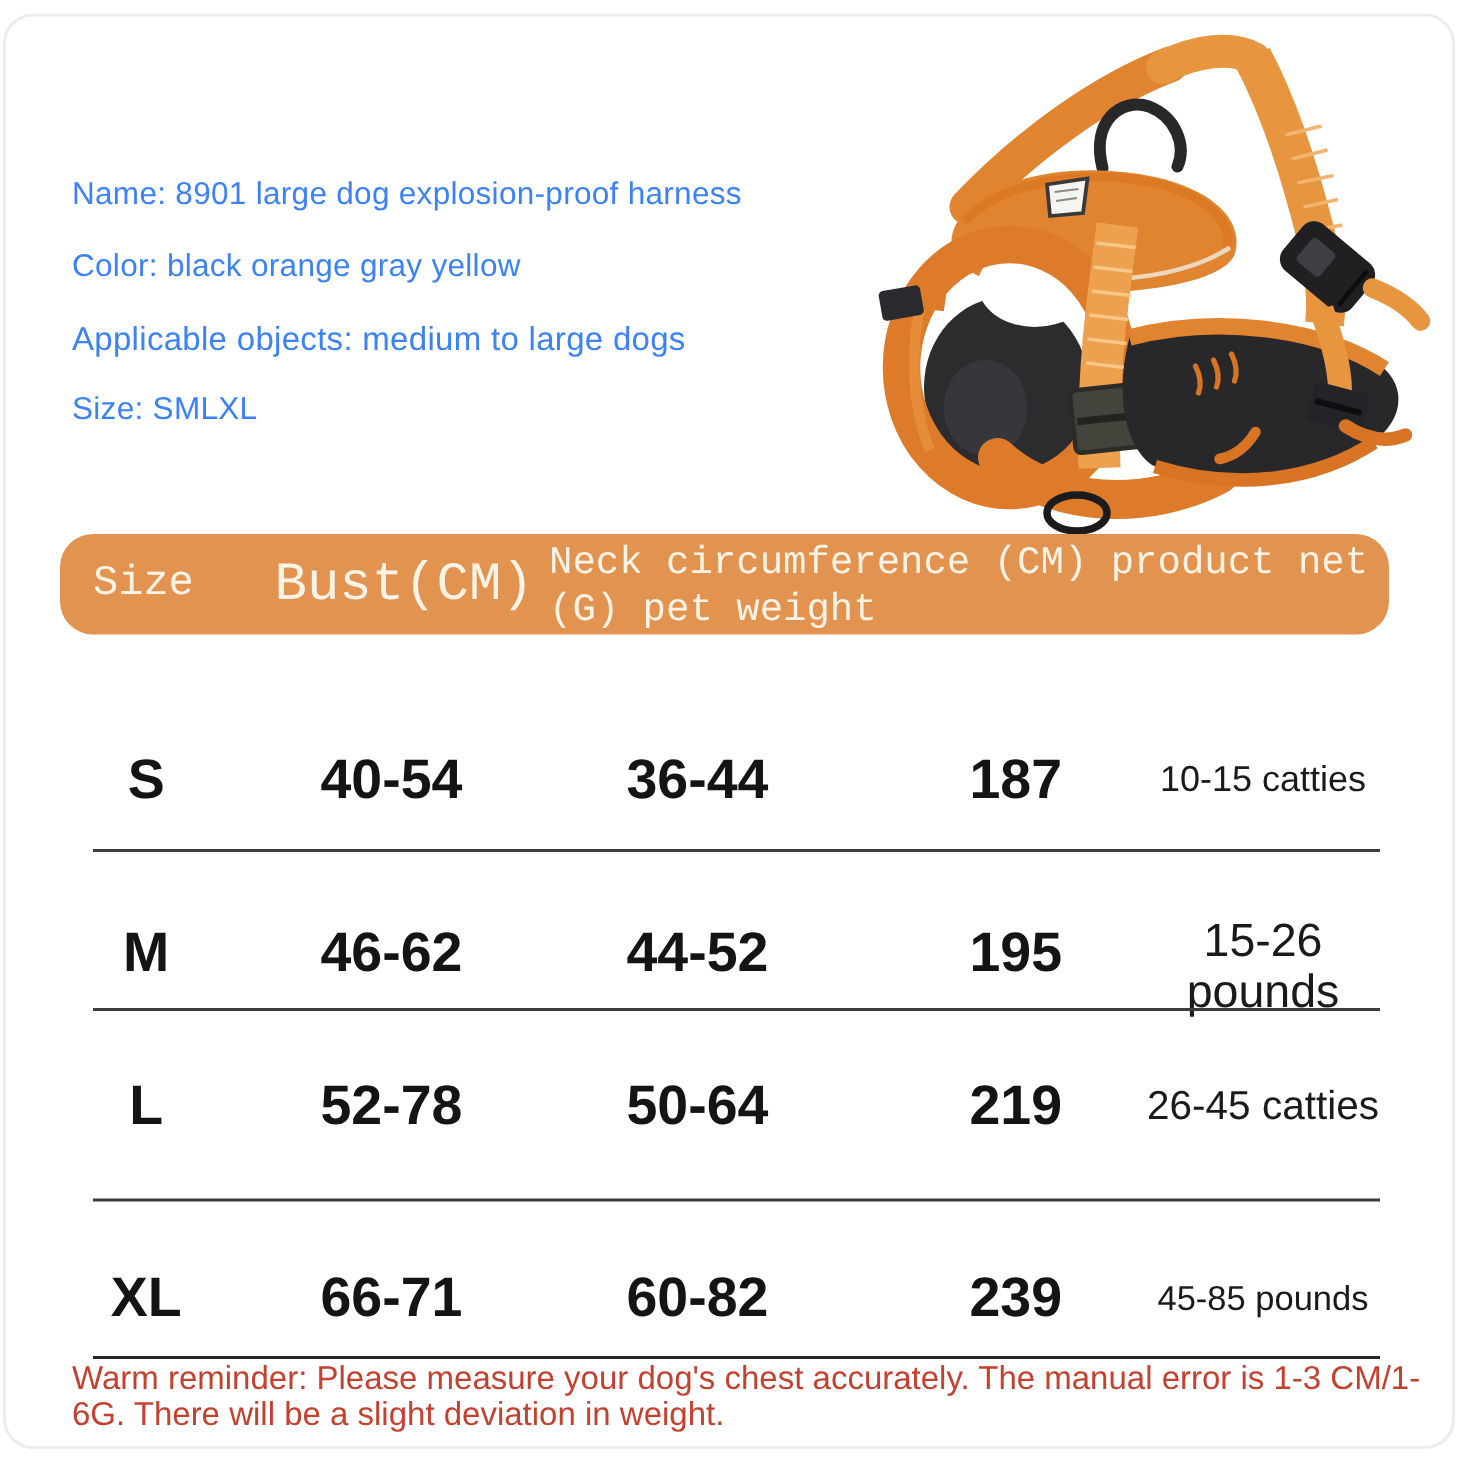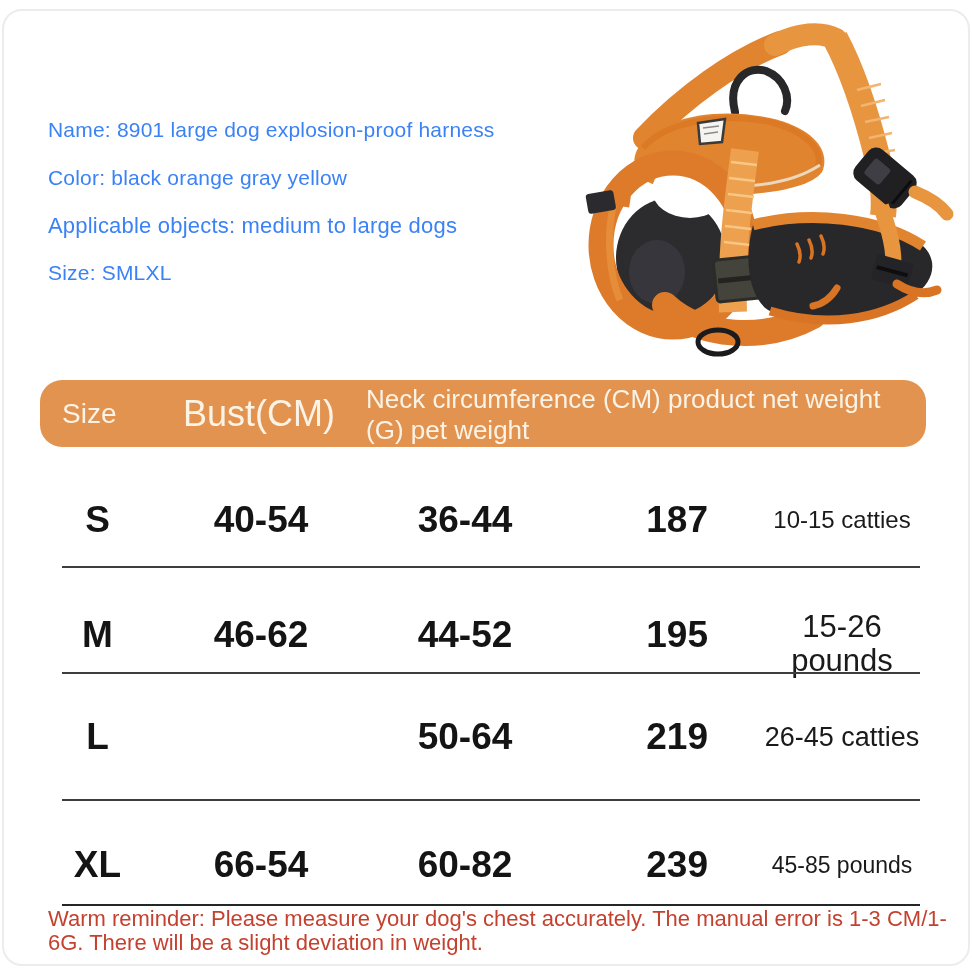--- a/index.html
+++ b/index.html
@@ -36,26 +36,27 @@
   
   .photo {
     position: absolute;
     left: 585px; top: 20px;
     width: 385px; height: 340px;
   }
 
   
   .thead {
     position: absolute;
-    left: 40px; top: 380px;
+    left: 40px; top: 356px;
     width: 886px; height: 67px;
     background: #e39350;
     border-radius: 22px;
     overflow: hidden;
     color: #faf3e6;
+    font-family: Liberation Mono, monospace;
   }
   .th-size {
     position: absolute; left: 22px; top: 0;
     height: 67px; line-height: 67px; font-size: 28px;
   }
   .th-bust {
     position: absolute; left: 143px; top: 0;
     height: 67px; line-height: 67px; font-size: 36px;
   }
   .th-neck {
@@ -219,28 +220,29 @@
   <div class="td td-size">M</div>
   <div class="td td-bust">46-62</div>
   <div class="td td-neck">44-52</div>
   <div class="td td-net">195</div>
   <div class="td td-pet">15-26 pounds</div>
 </div>
 <div class="divider div-2"></div>
 
 <div class="trow row-l">
   <div class="td td-size">L</div>
+  <div class="td td-bust">52-78</div>
   <div class="td td-neck">50-64</div>
   <div class="td td-net">219</div>
   <div class="td td-pet">26-45 catties</div>
 </div>
 <div class="divider div-3"></div>
 
 <div class="trow row-xl">
   <div class="td td-size">XL</div>
-  <div class="td td-bust">66-54</div>
+  <div class="td td-bust">66-71</div>
   <div class="td td-neck">60-82</div>
   <div class="td td-net">239</div>
   <div class="td td-pet">45-85 pounds</div>
 </div>
 <div class="divider div-4"></div>
 
 <div class="reminder">Warm reminder: Please measure your dog's chest accurately. The manual error is 1-3 CM/1-6G. There will be a slight deviation in weight.</div>
 
 </body></html>

